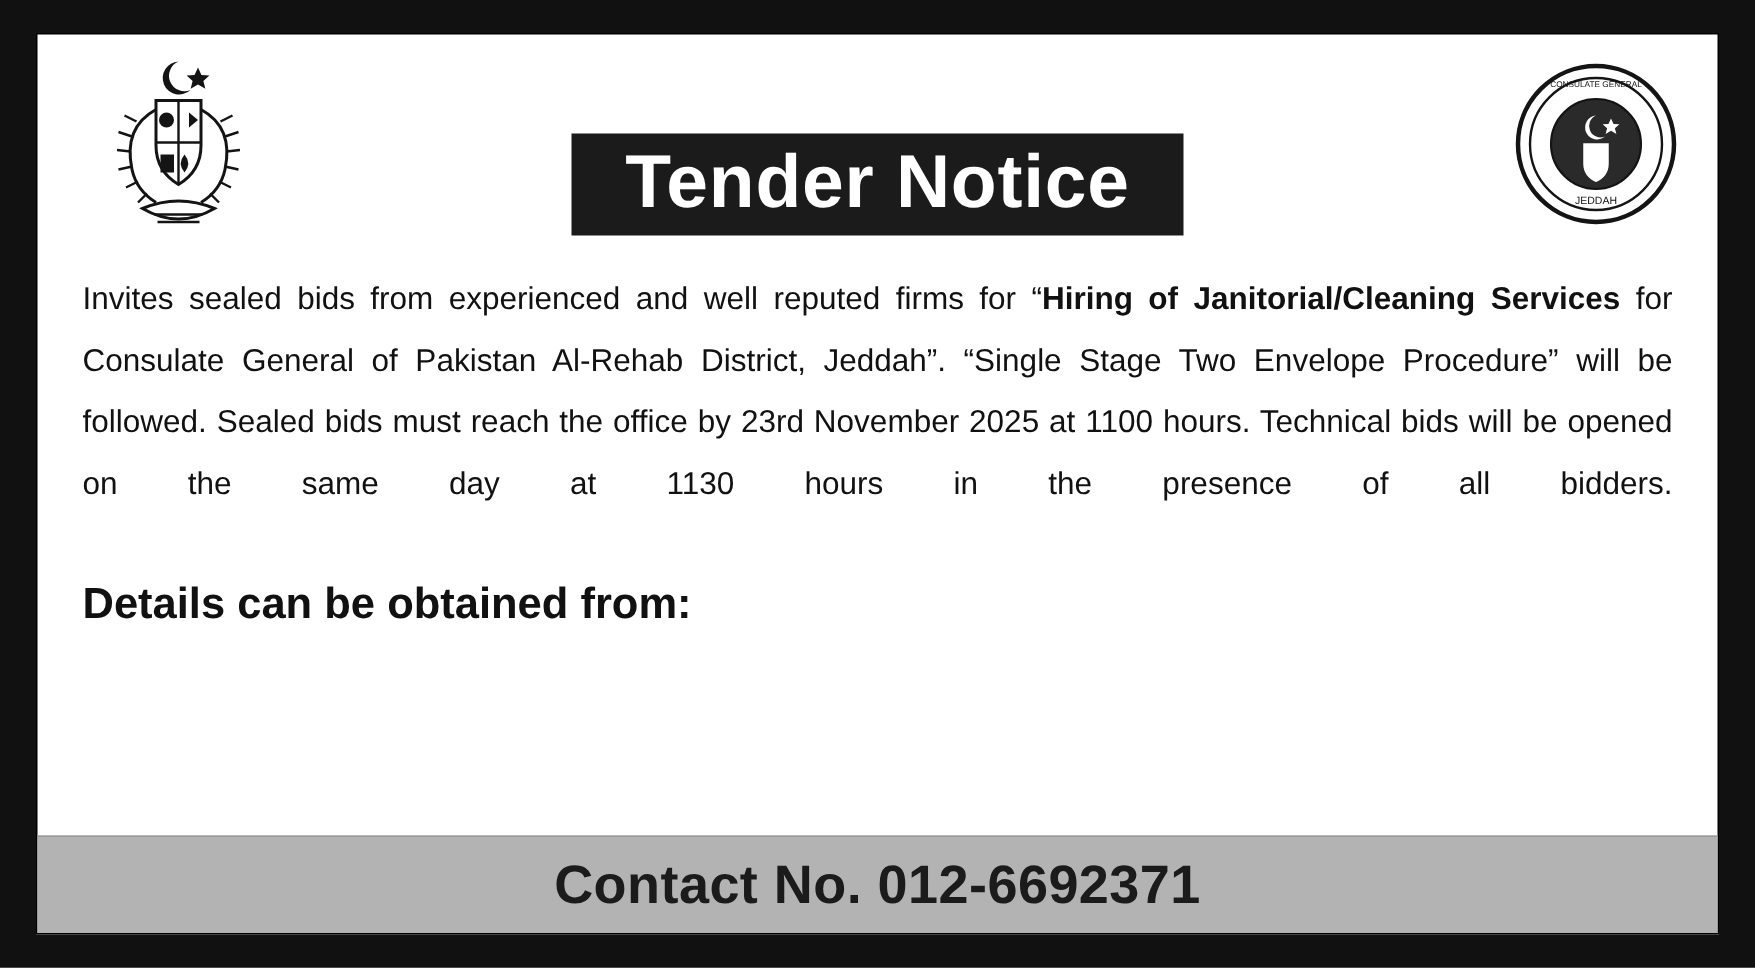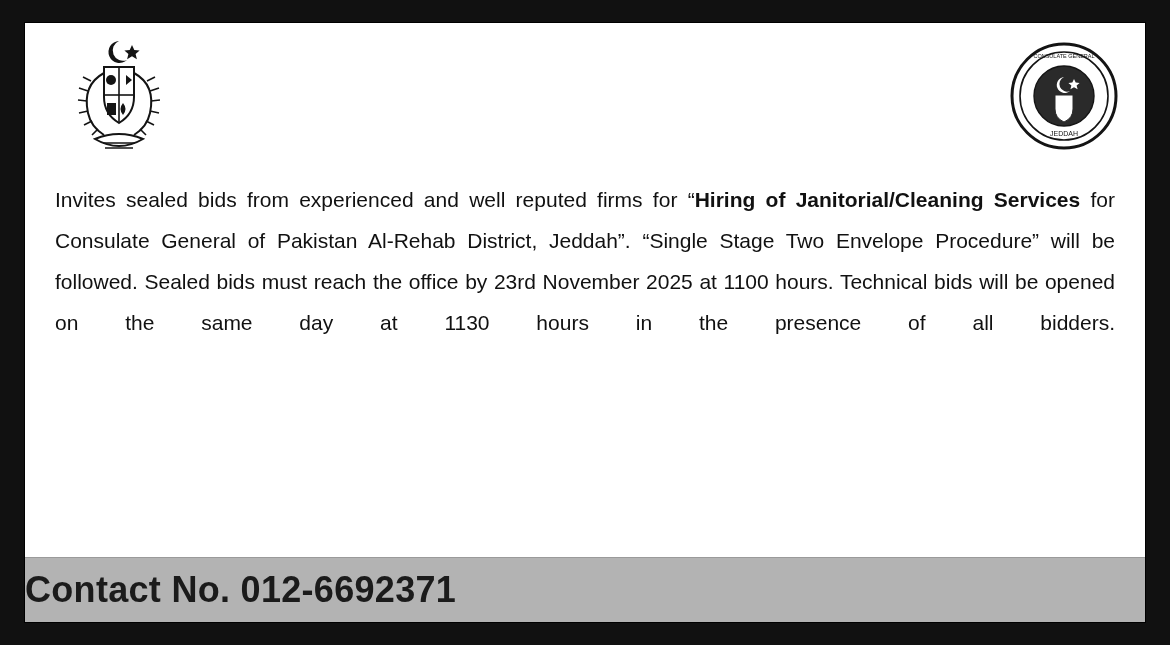--- a/index.html
+++ b/index.html
@@ -111,20 +111,21 @@
   }
 
   
   .contact-bar {
     flex: 0 0 auto;
     height: 64px;
     background: #b3b3b3;
     border-top: 1px solid #9a9a9a;
     display: flex;
     align-items: center;
+    justify-content: center;
   }
 
   .contact-text {
     font-size: 36px;
     font-weight: bold;
     color: #1b1b1b;
     letter-spacing: 0.3px;
   }
 </style>
 </head>
@@ -155,37 +156,41 @@
             <path d="M75 40 q22 12 16 40 q-3 14 -16 22" stroke="#141414" stroke-width="2" fill="none"></path>
             <path d="M32 48 l-8 -4 M29 58 l-9 -3 M28 68 l-9 -1 M29 78 l-9 2 M33 88 l-8 4 M39 96 l-6 6" stroke="#141414" stroke-width="1.6"></path>
             <path d="M88 48 l8 -4 M91 58 l9 -3 M92 68 l9 -1 M91 78 l9 2 M87 88 l8 4 M81 96 l6 6" stroke="#141414" stroke-width="1.6"></path>
 
             <path d="M36 106 q24 -10 48 0 q-24 14 -48 0 z" fill="#ffffff" stroke="#141414" stroke-width="2"></path>
             <path d="M44 110 h32 M46 115 h28" stroke="#141414" stroke-width="1.6"></path>
           </g>
         </svg>
       </div>
 
+      <div class="title-band">
+        <span class="title-box">Tender Notice</span>
+      </div>
 
       <div class="seal-right">
         <svg viewBox="0 0 110 110" width="110" height="110" aria-hidden="true">
           <circle cx="55" cy="55" r="52" fill="#ffffff" stroke="#141414" stroke-width="3"></circle>
           <circle cx="55" cy="55" r="44" fill="#ffffff" stroke="#141414" stroke-width="1.6"></circle>
           <circle cx="55" cy="55" r="30" fill="#2a2a2a" stroke="#141414" stroke-width="1.4"></circle>
           <path d="M55 36 a8 8 0 1 0 6 14 a6.5 6.5 0 1 1 -6 -14 z" fill="#ffffff"></path>
           <polygon points="65,38 66.7,41.6 70.6,41.9 67.6,44.5 68.6,48.3 65,46.2 61.4,48.3 62.4,44.5 59.4,41.9 63.3,41.6" fill="#ffffff"></polygon>
           <path d="M46 54 h18 v14 q0 9 -9 13 q-9 -4 -9 -13 z" fill="#ffffff" stroke="#2a2a2a" stroke-width="1"></path>
           <text x="55" y="95" font-size="7" text-anchor="middle" fill="#141414" font-family="Liberation Sans, sans-serif">JEDDAH</text>
           <text x="55" y="17" font-size="5.5" text-anchor="middle" fill="#141414" font-family="Liberation Sans, sans-serif">CONSULATE GENERAL</text>
         </svg>
       </div>
     </div>
 
     <div class="body-text">
       <p class="para"><span>Invites sealed bids from experienced and well reputed firms for “</span><span class="b">Hiring of Janitorial/Cleaning Services</span><span> for Consulate General of Pakistan Al-Rehab District, Jeddah”. “Single Stage Two Envelope Procedure” will be followed. Sealed bids must reach the office by 23rd November 2025 at 1100 hours. Technical bids will be opened on the same day at 1130 hours in the presence of all bidders.</span></p>
+      <p class="line-bold">Details can be obtained from:</p>
     </div>
 
     <div class="contact-bar">
       <span class="contact-text">Contact No. 012-6692371</span>
     </div>
 
   </div>
 </div>
 
 </body></html>

